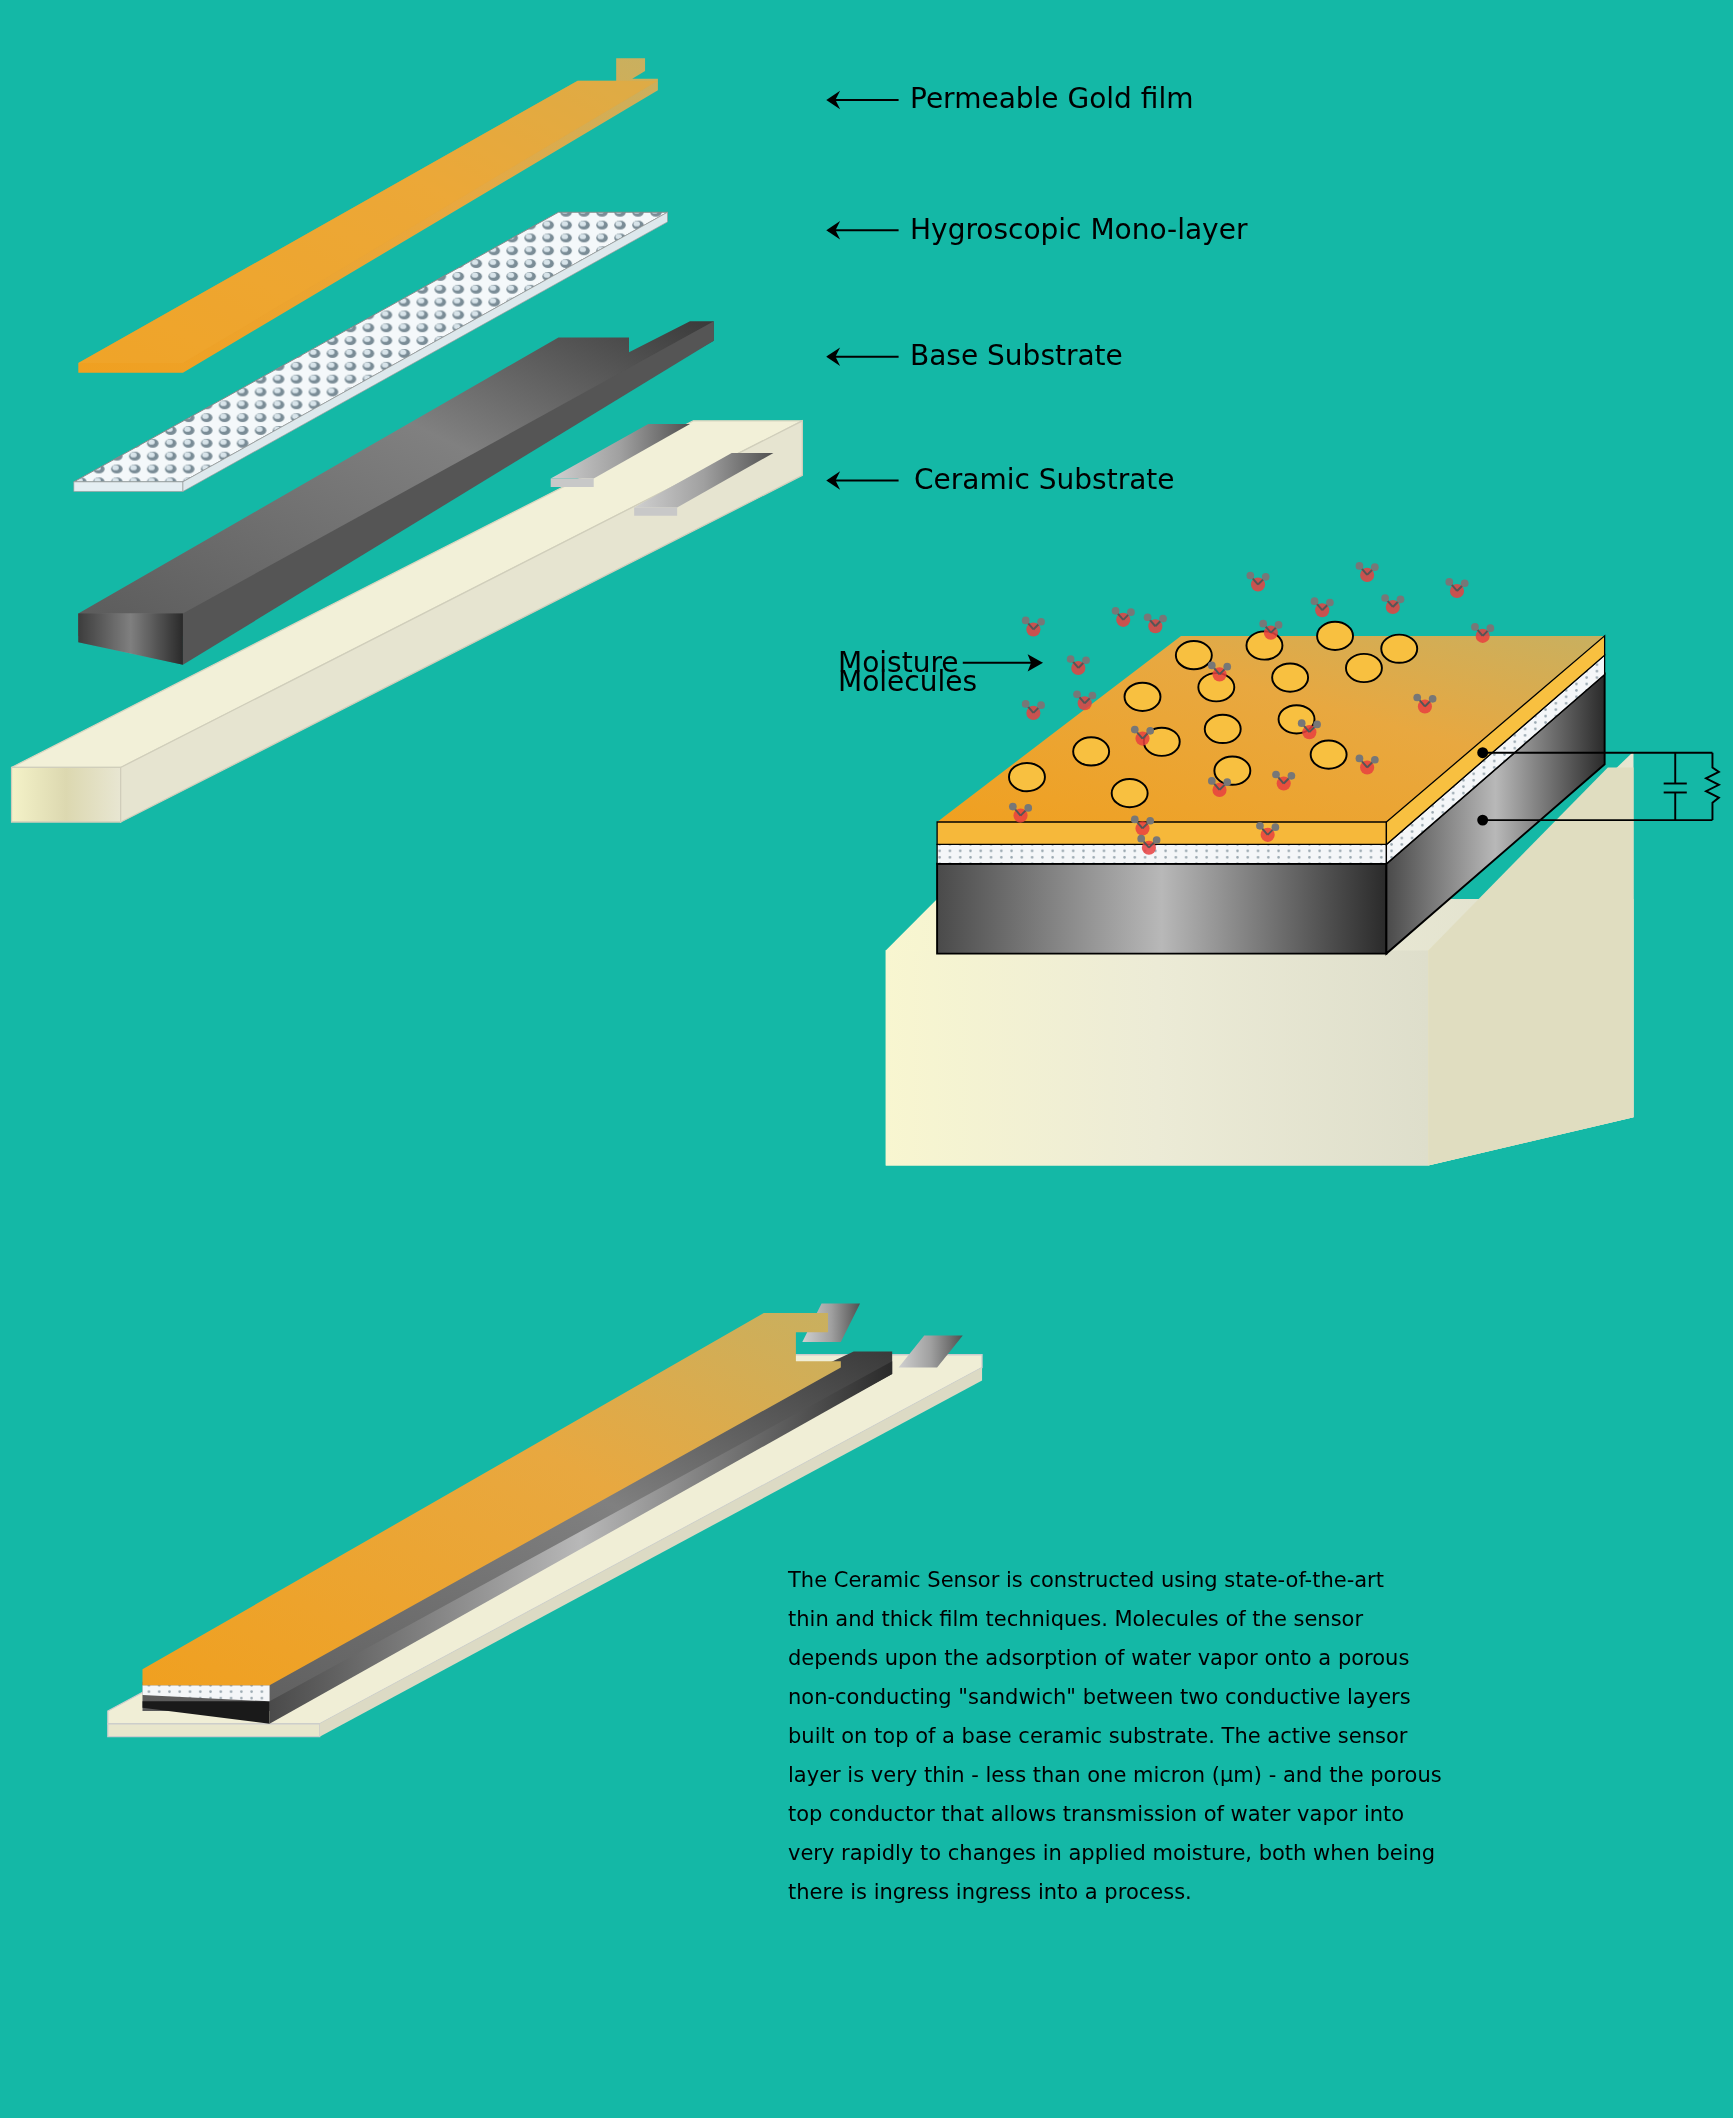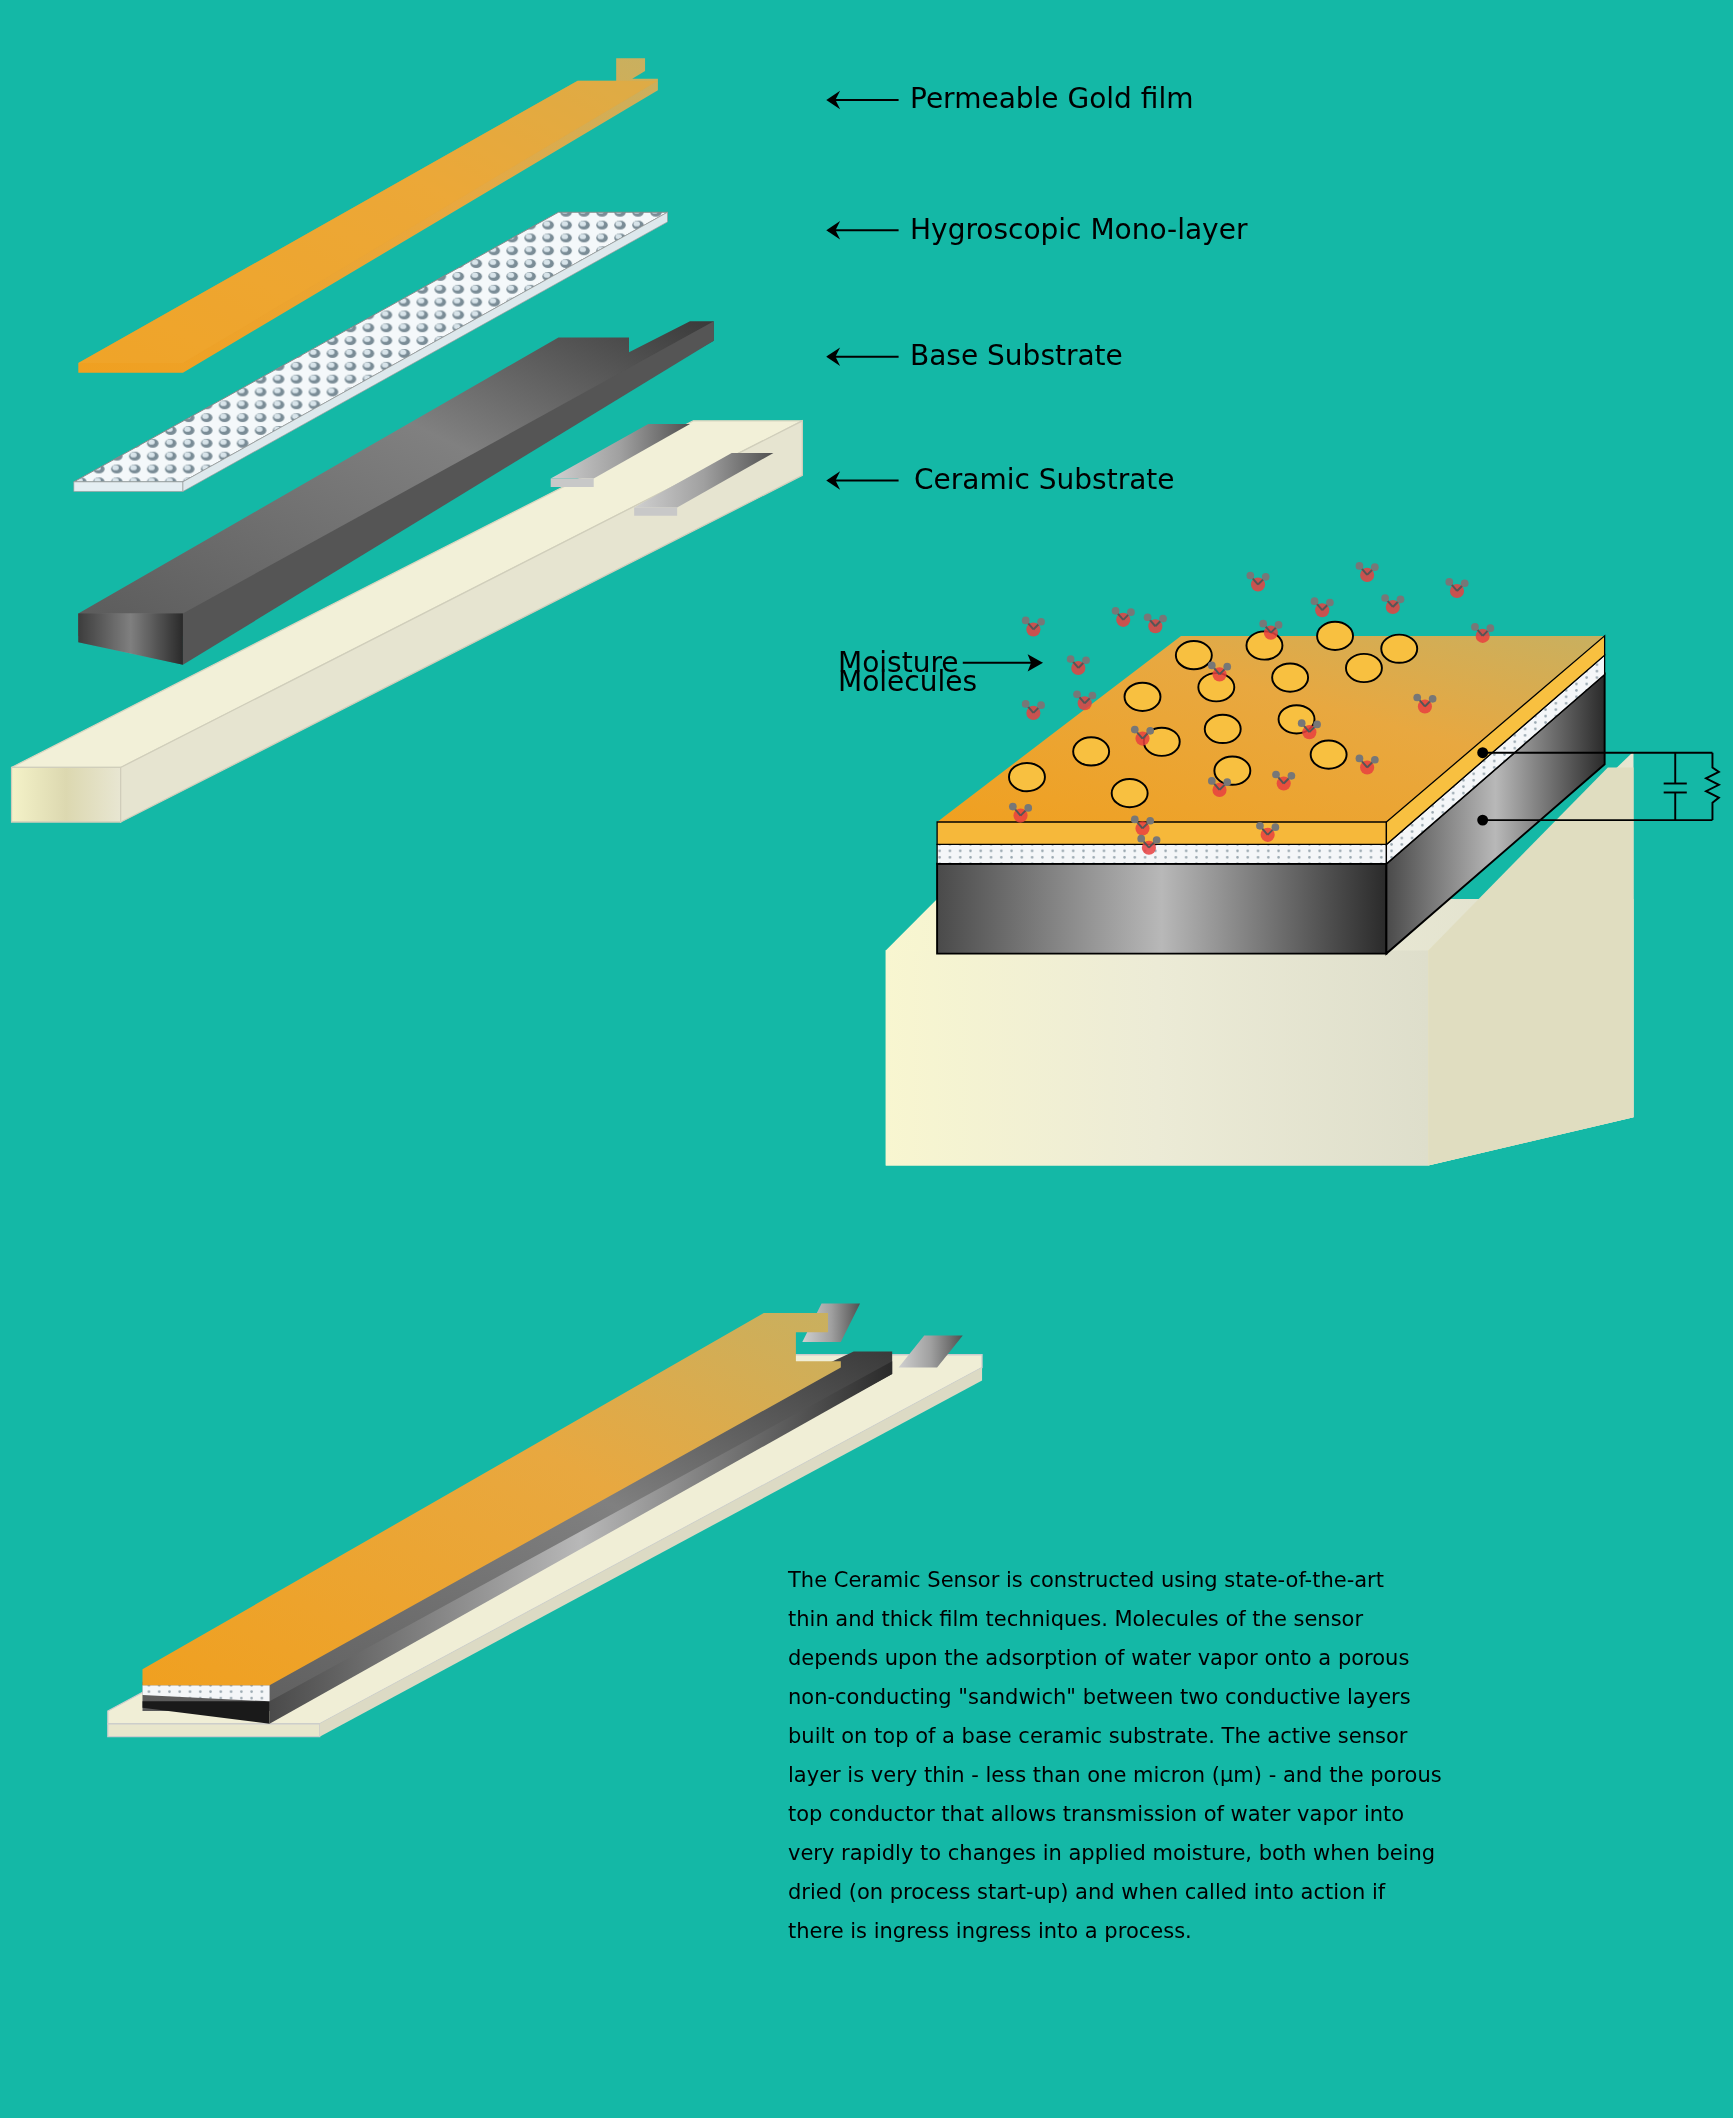--- a/index.html
+++ b/index.html
@@ -211,17 +211,16 @@
 
 <div class="para">
   <div>The Ceramic Sensor is constructed using state-of-the-art</div>
   <div>thin and thick film techniques. Molecules of the sensor</div>
   <div>depends upon the adsorption of water vapor onto a porous</div>
   <div>non-conducting "sandwich" between two conductive layers</div>
   <div>built on top of a base ceramic substrate. The active sensor</div>
   <div>layer is very thin - less than one micron (µm) - and the porous</div>
   <div>top conductor that allows transmission of water vapor into</div>
   <div>very rapidly to changes in applied moisture, both when being</div>
-  <div>dried (on process start-up) and when called into action if</div>
   <div>there is ingress ingress into a process.</div>
 </div>
 </div>
 
 
 </body></html>

